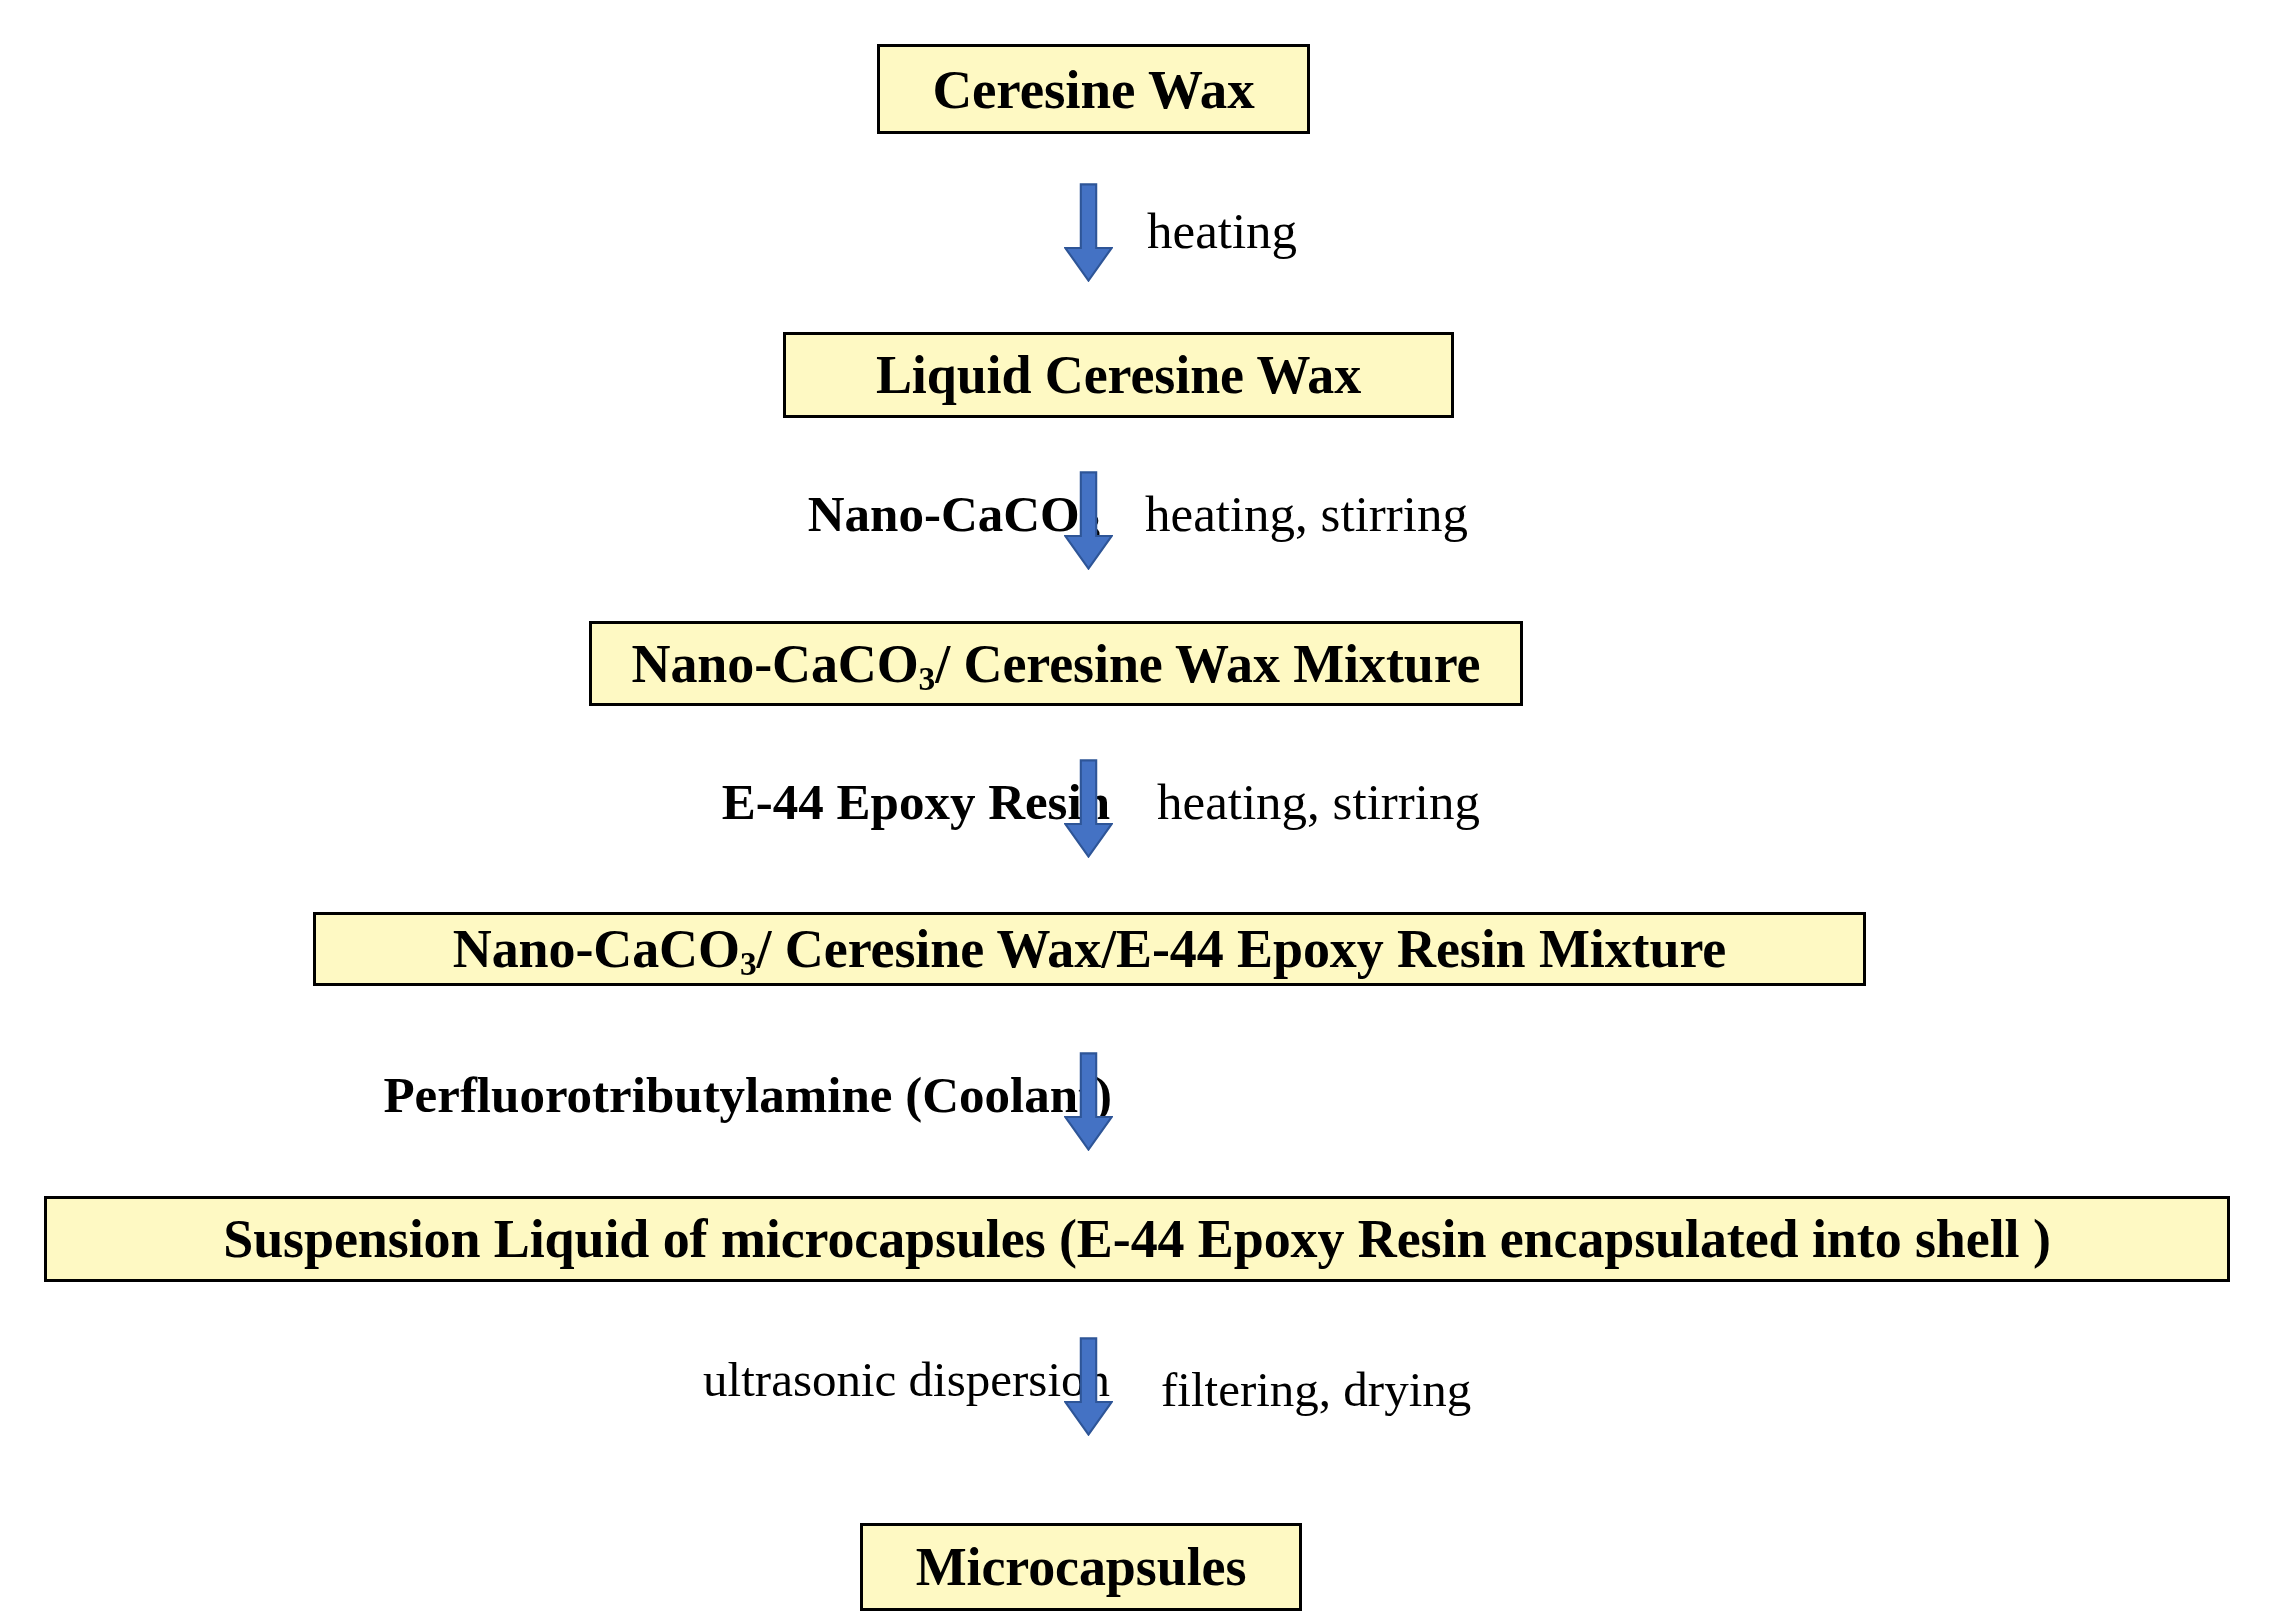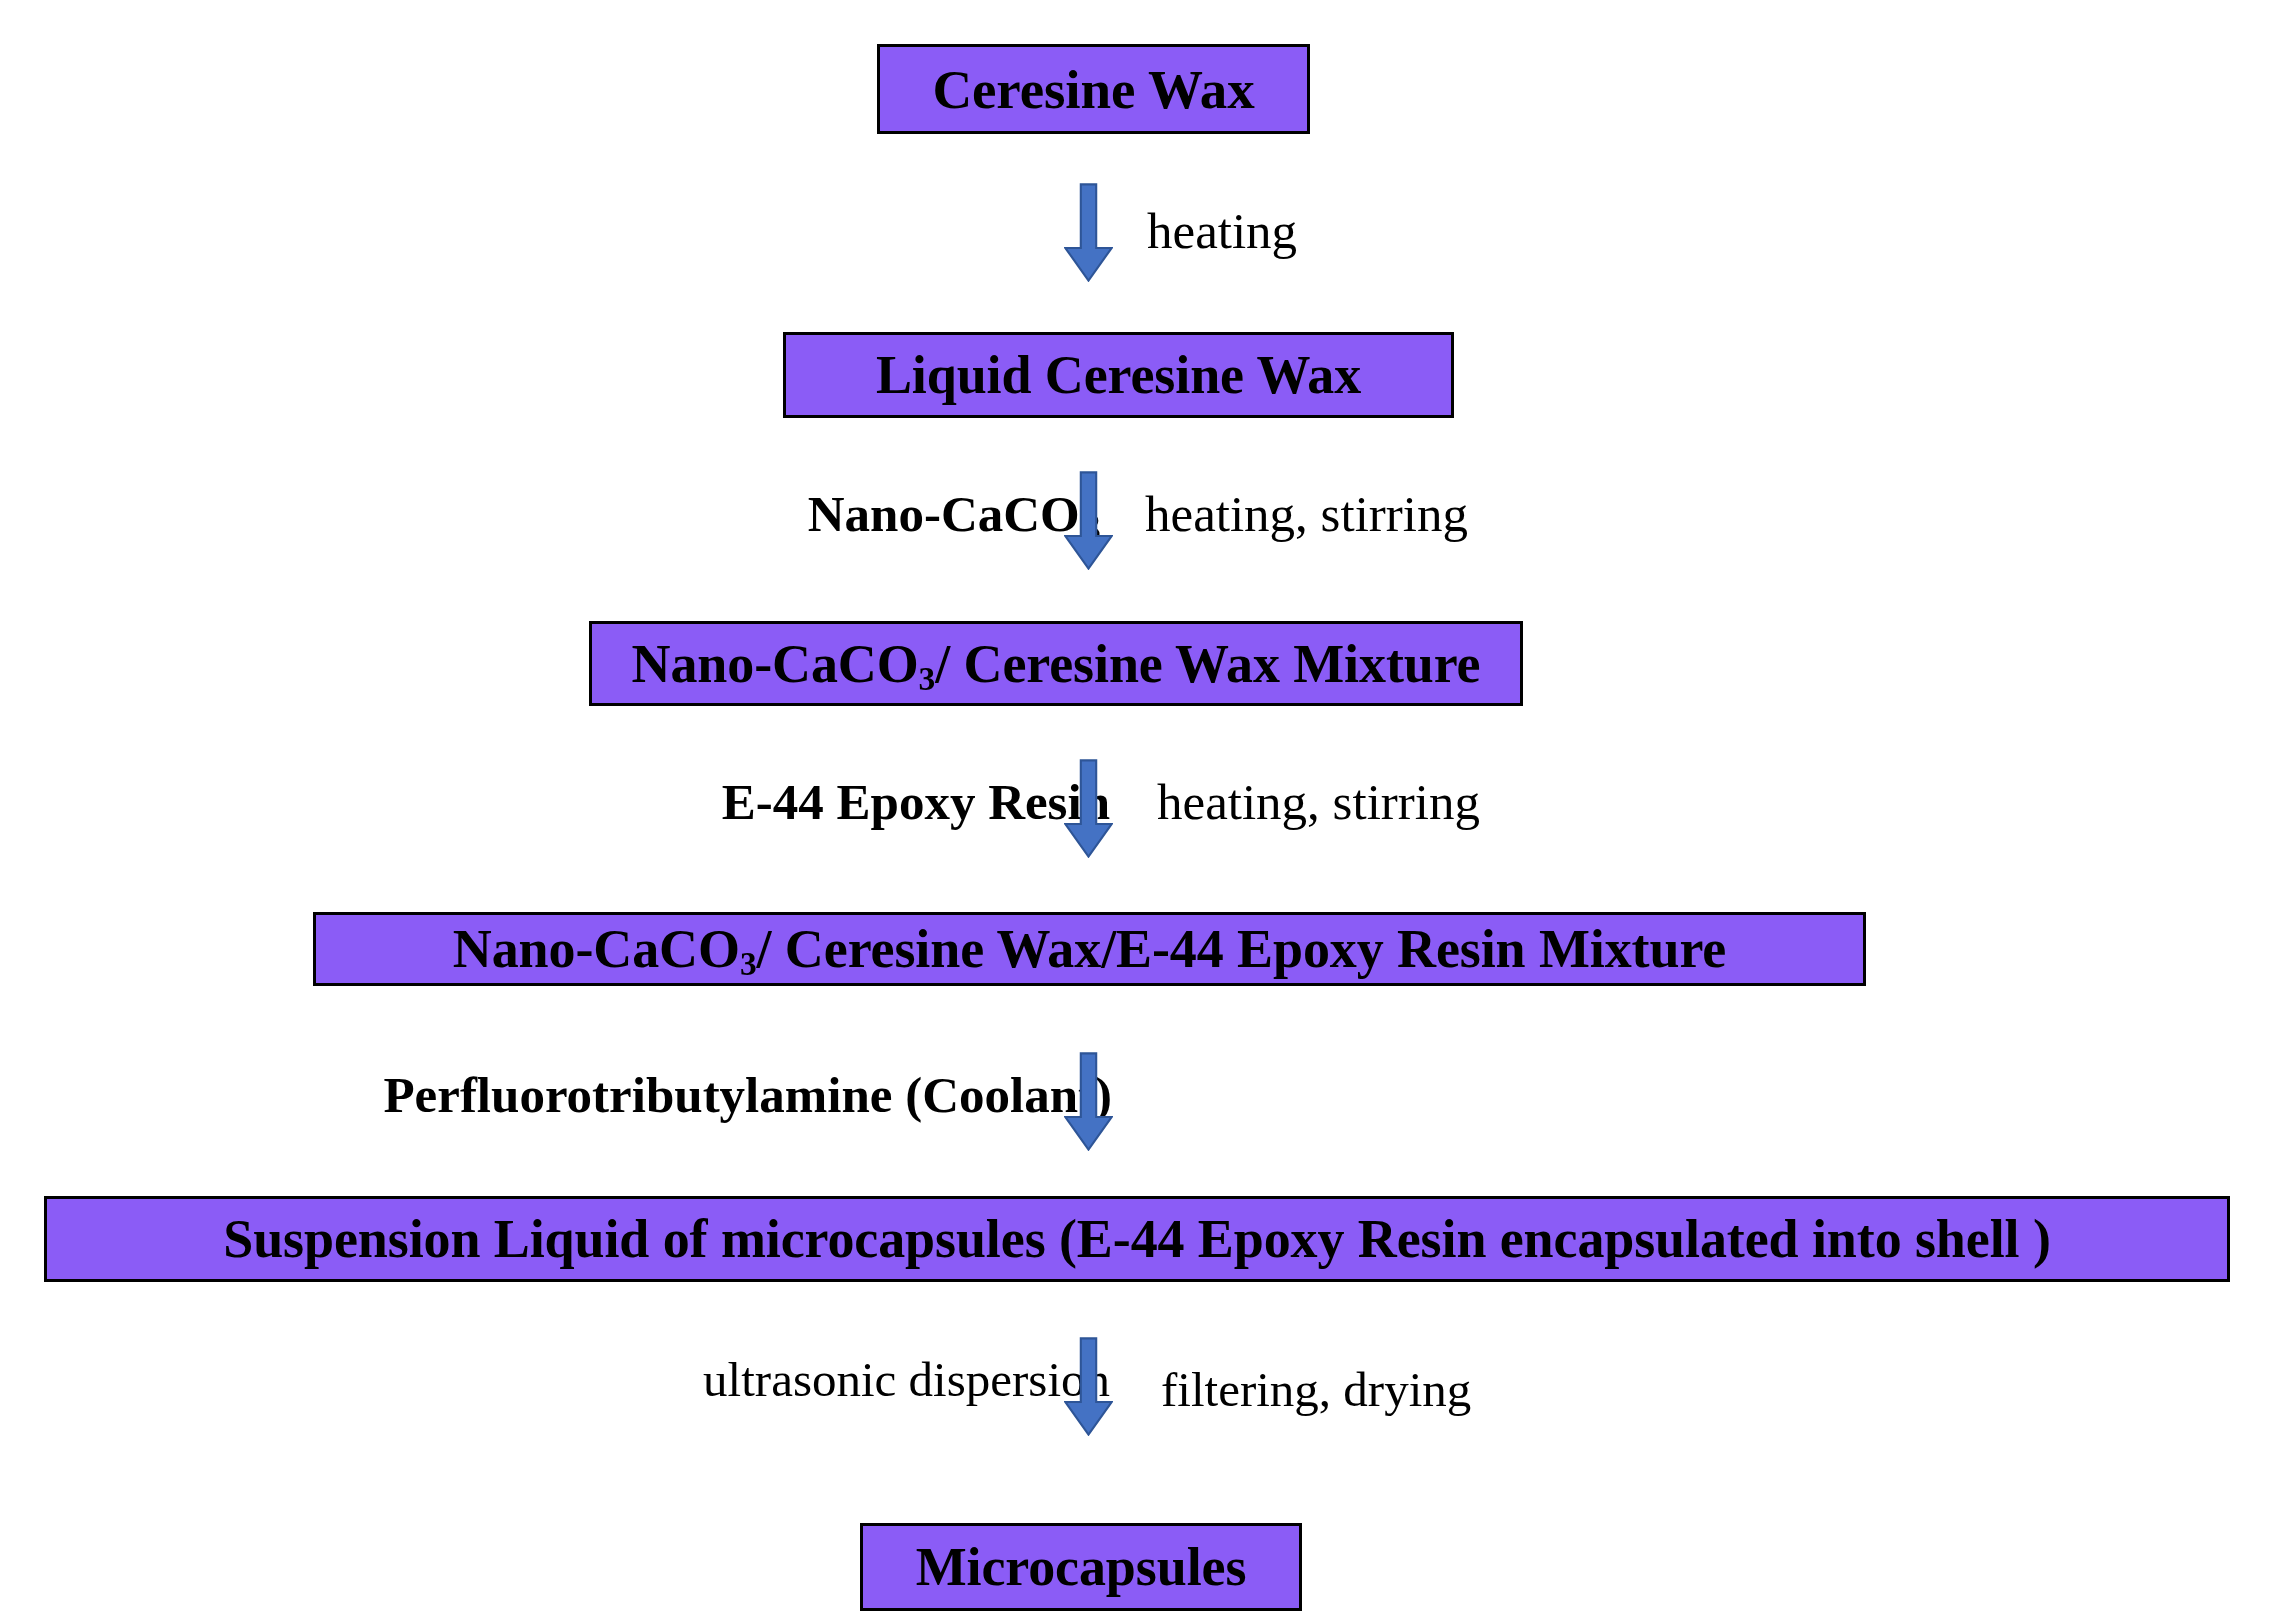--- a/index.html
+++ b/index.html
@@ -19,21 +19,21 @@
     position: relative;
     width: 2273px;
     height: 1623px;
   }
 
   
   .node {
     position: absolute;
     box-sizing: border-box;
     border: 3.5px solid #000000;
-    background: #8b5cf6;
+    background: #fef9c3;
     display: flex;
     align-items: center;
     justify-content: center;
     white-space: nowrap;
   }
   .node .node-label {
     font-weight: bold;
     line-height: 1;
     letter-spacing: -0.1px;
   }

